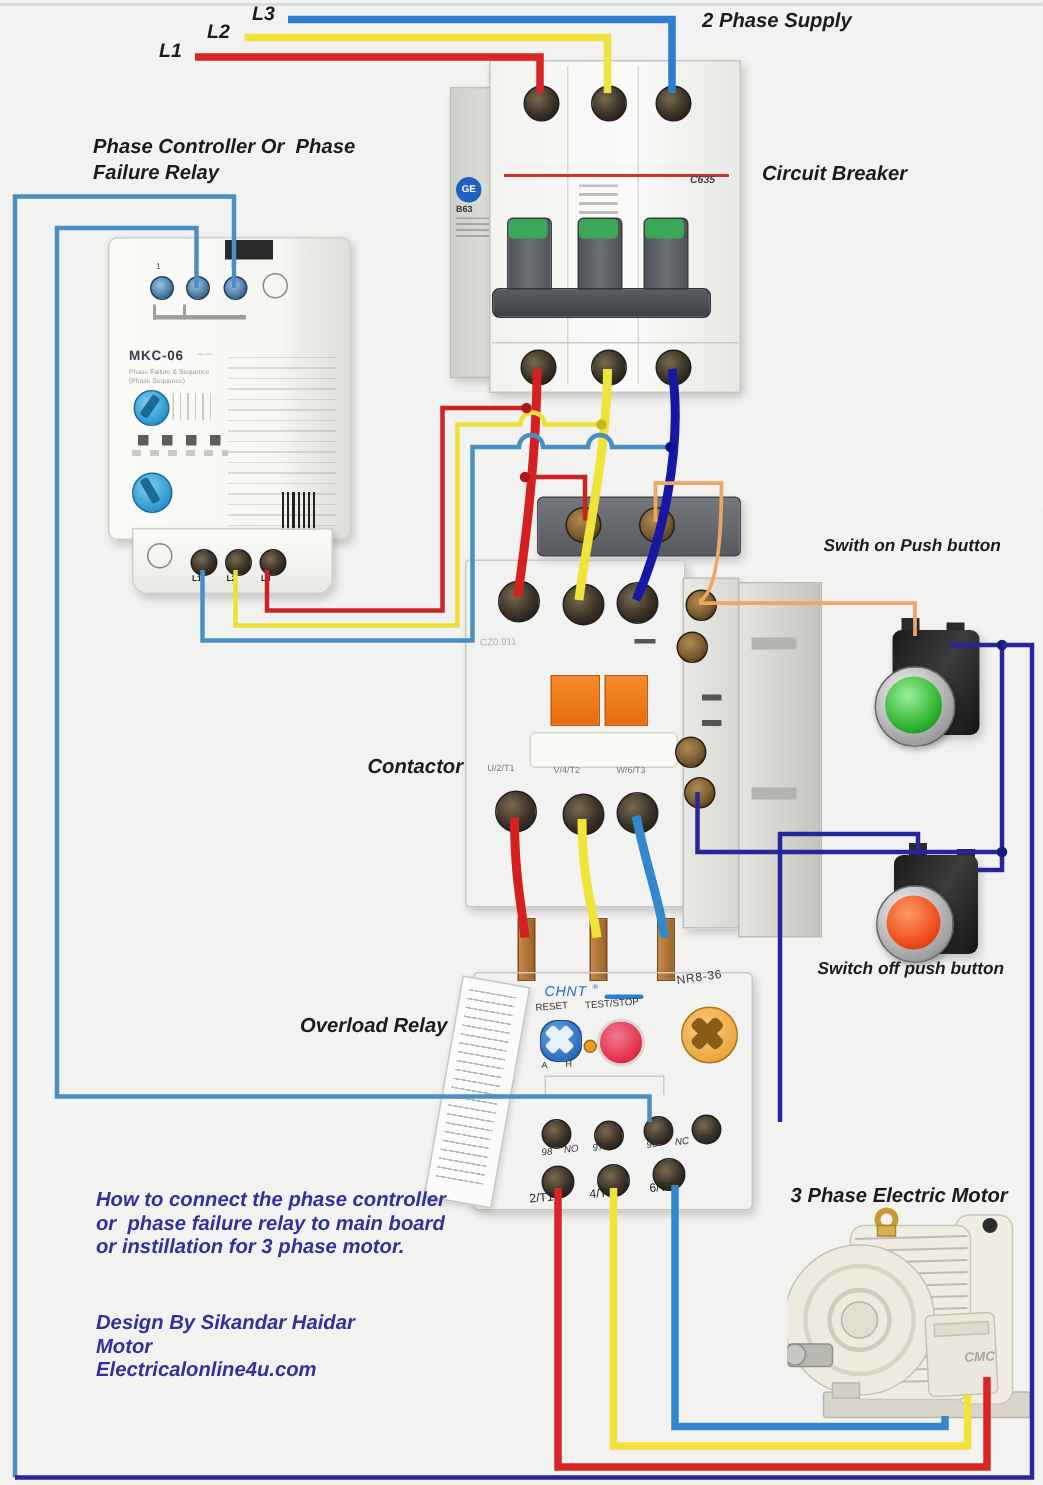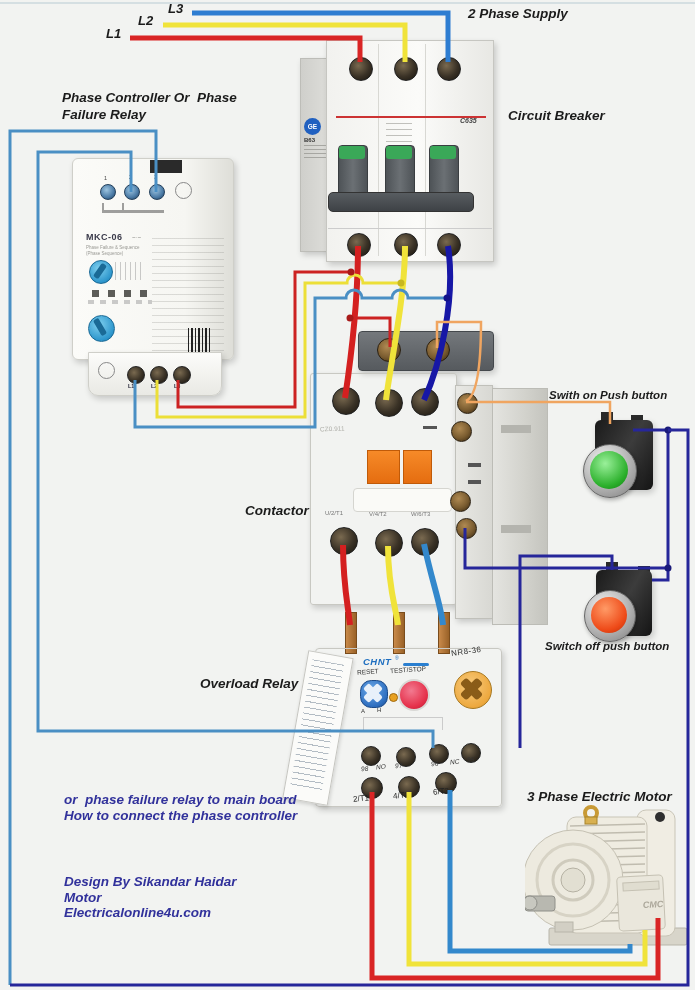--- a/index.html
+++ b/index.html
@@ -153,21 +153,21 @@
     <div class="abs" style="left:98px;top:7px;width:10px;height:40px;background:linear-gradient(90deg,#c98a4a,#9a6228);border:1px solid #7a4c1c;"></div>
     <div class="abs" style="left:143px;top:7px;width:10px;height:40px;background:linear-gradient(90deg,#c98a4a,#9a6228);border:1px solid #7a4c1c;"></div>
 
     <div class="abs device" style="left:20px;top:43px;width:185px;height:157px;background:linear-gradient(#f7f7f4,#ededе8);border:1px solid #c8c8c2;border-radius:4px;"></div>
 
     <div class="abs" style="left:0px;top:48px;width:44px;height:148px;background:#fbfbf9;border:1px solid #c5c5c0;transform:rotate(10deg);
                 box-shadow:1px 2px 4px rgba(0,0,0,.15);"></div>
     <div class="abs" style="left:6px;top:56px;width:32px;height:130px;transform:rotate(10deg);
                 background:repeating-linear-gradient(to bottom,rgba(90,110,130,.45) 0 1px,transparent 1px 6px);"></div>
 
-    <div class="abs" style="left:68px;top:51px;font-size:9.5px;font-weight:bold;font-style:italic;color:#1f6fc0;letter-spacing:.5px;text-align:center;">CHNT</div>
+    <div class="abs" style="left:68px;top:51px;font-size:9.5px;font-weight:normal;font-style:italic;color:#1f6fc0;letter-spacing:.5px;text-align:center;">CHNT</div>
     <div class="abs" style="left:100px;top:50px;font-size:5px;color:#1f6fc0;">®</div>
     <div class="abs" style="left:108px;top:58px;width:26px;height:3px;background:#2a7fd0;border-radius:2px;"></div>
     <div class="abs" style="left:156px;top:42px;font-size:8px;color:#333;transform:rotate(-8deg);letter-spacing:.5px;">NR8-36</div>
 
     <div class="abs" style="left:62px;top:63px;font-size:6.5px;color:#333;transform:rotate(-4deg);">RESET</div>
     <div class="abs" style="left:95px;top:61px;font-size:6.5px;color:#333;transform:rotate(-4deg);">TEST/STOP</div>
 
     <div class="abs" style="left:65px;top:75px;width:26px;height:26px;border-radius:40%;
          background:radial-gradient(circle at 40% 35%,#6aa8e8,#2f6fc0 70%,#1a4a8a);border:1px solid #1a4a8a;"></div>
     <div class="abs" style="left:74px;top:78px;width:8px;height:20px;background:#e8f0fa;transform:rotate(45deg);border-radius:2px;"></div>
@@ -305,27 +305,28 @@
 
   <div class="abs lbl lbl-md" style="left:168px;top:1px;">L3</div>
   <div class="abs lbl lbl-md" style="left:138px;top:13px;">L2</div>
   <div class="abs lbl lbl-md" style="left:106px;top:26px;">L1</div>
   <div class="abs lbl lbl-lg" style="left:468px;top:6px;">2 Phase Supply</div>
   <div class="abs lbl lbl-lg" style="left:508px;top:108px;">Circuit Breaker</div>
   <div class="abs lbl lbl-lg" style="left:62px;top:90px;">Phase Controller Or  Phase</div>
   <div class="abs lbl lbl-lg" style="left:62px;top:107px;">Failure Relay</div>
   <div class="abs lbl lbl-lg" style="left:233px;top:503px;margin-left:12px;">Contactor</div>
   <div class="abs lbl lbl-lg" style="left:200px;top:676px;">Overload Relay</div>
-  <div class="abs lbl lbl-sm" style="left:549px;top:389px;">Swith on Push button</div>
+  <div class="abs lbl lbl-sm" style="left:549px;top:358px;">Swith on Push button</div>
   <div class="abs lbl lbl-sm" style="left:545px;top:640px;">Switch off push button</div>
   <div class="abs lbl lbl-lg" style="left:527px;top:789px;">3 Phase Electric Motor</div>
 
   <div class="abs" style="left:64px;top:792px;">
+    <div class="footer-txt">How to connect the phase controller</div>
     <div class="footer-txt">or  phase failure relay to main board</div>
-    <div class="footer-txt">How to connect the phase controller</div>
+    <div class="footer-txt">or instillation for 3 phase motor.</div>
   </div>
   <div class="abs" style="left:64px;top:874px;">
     <div class="footer-txt">Design By Sikandar Haidar</div>
     <div class="footer-txt">Motor</div>
     <div class="footer-txt">Electricalonline4u.com</div>
   </div>
 
 </div>
 
 </body></html>

